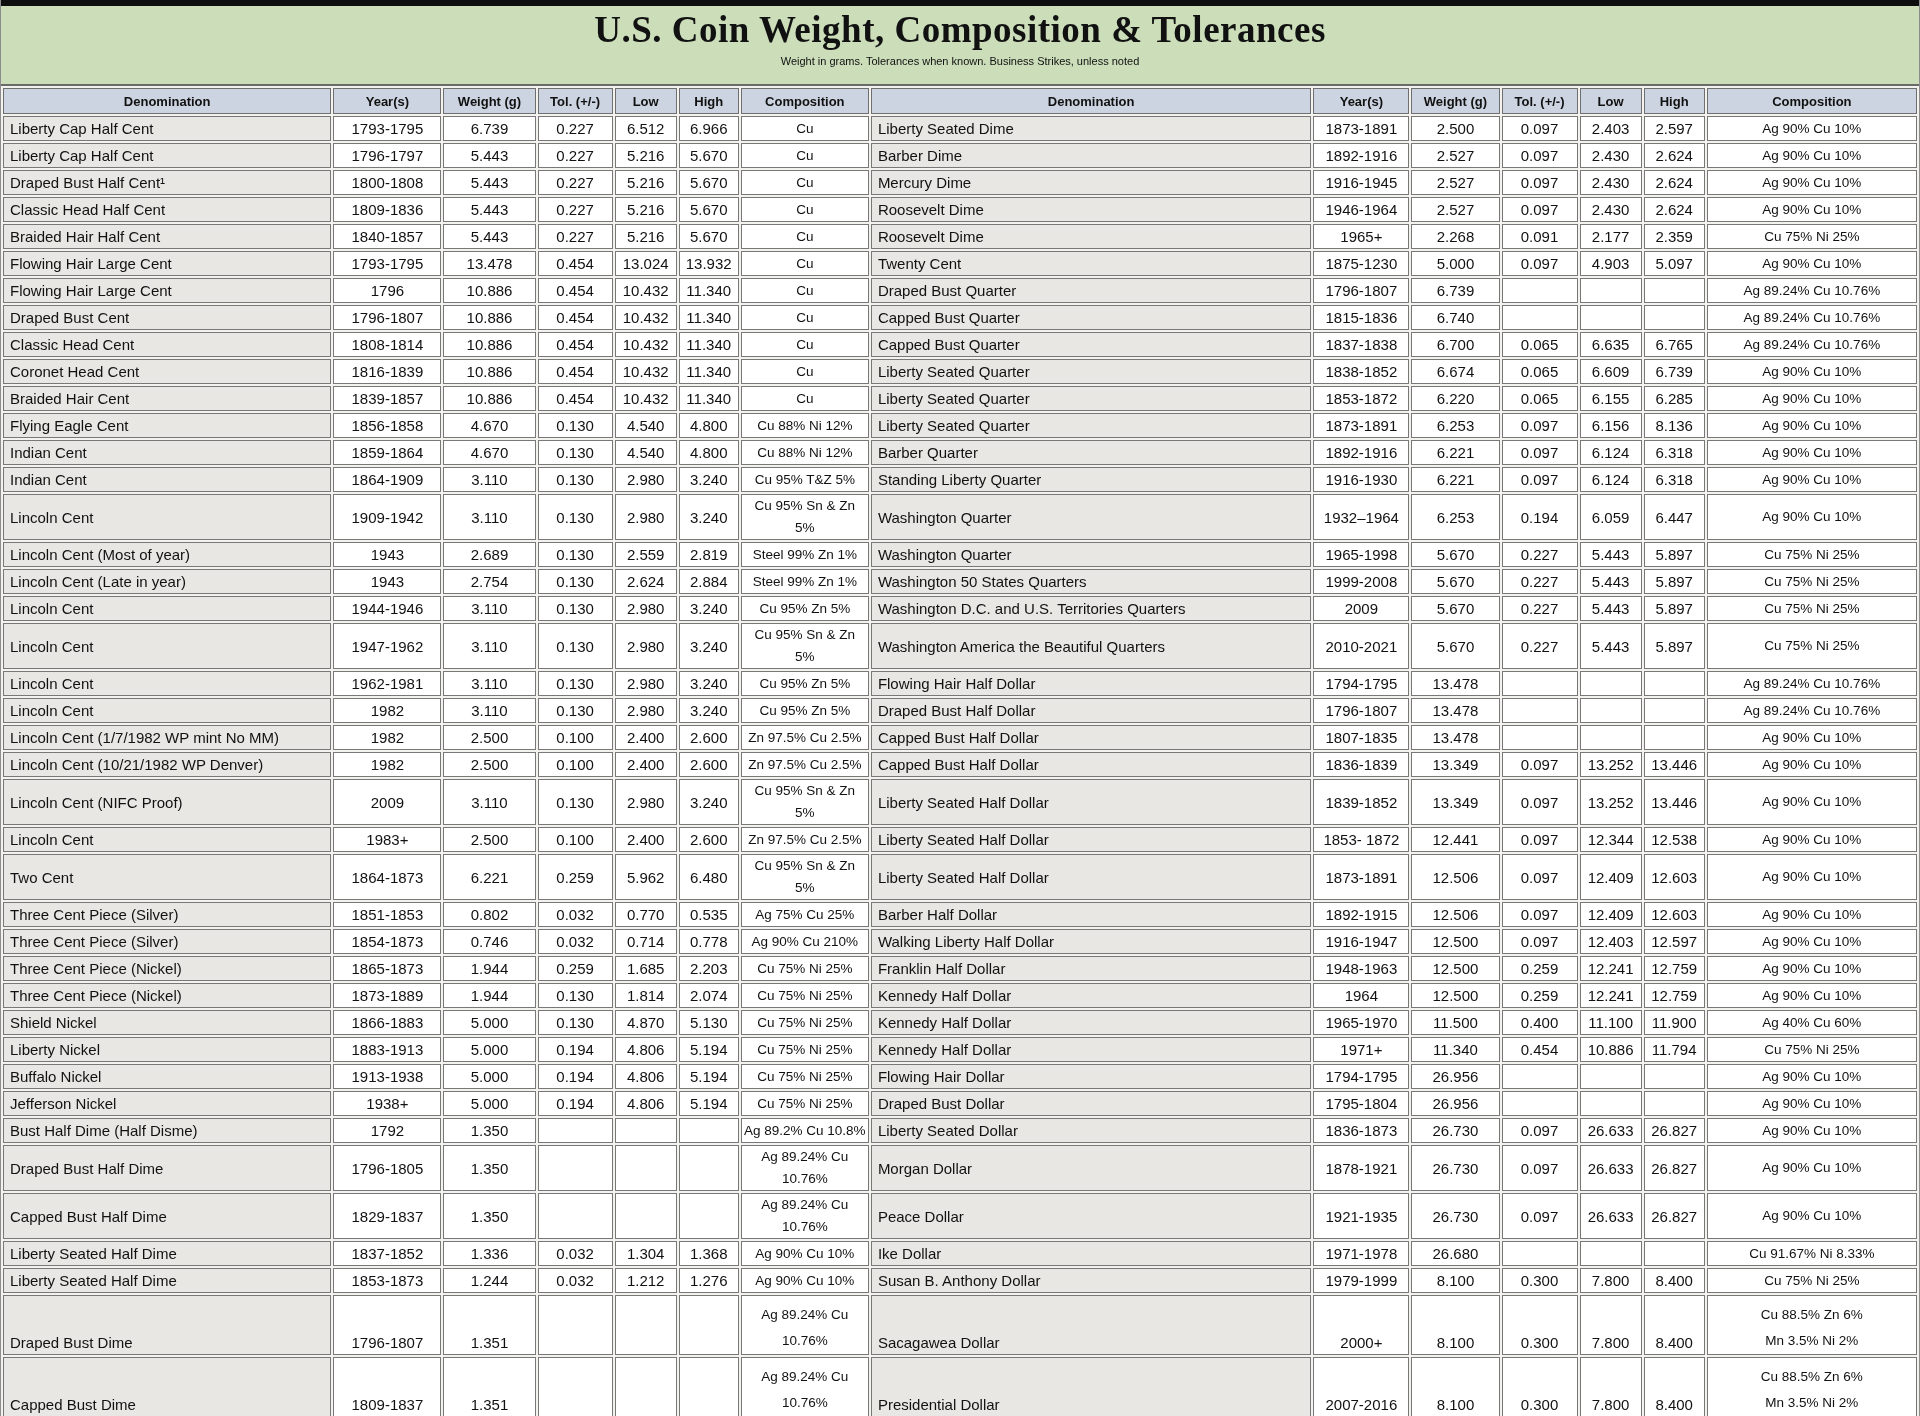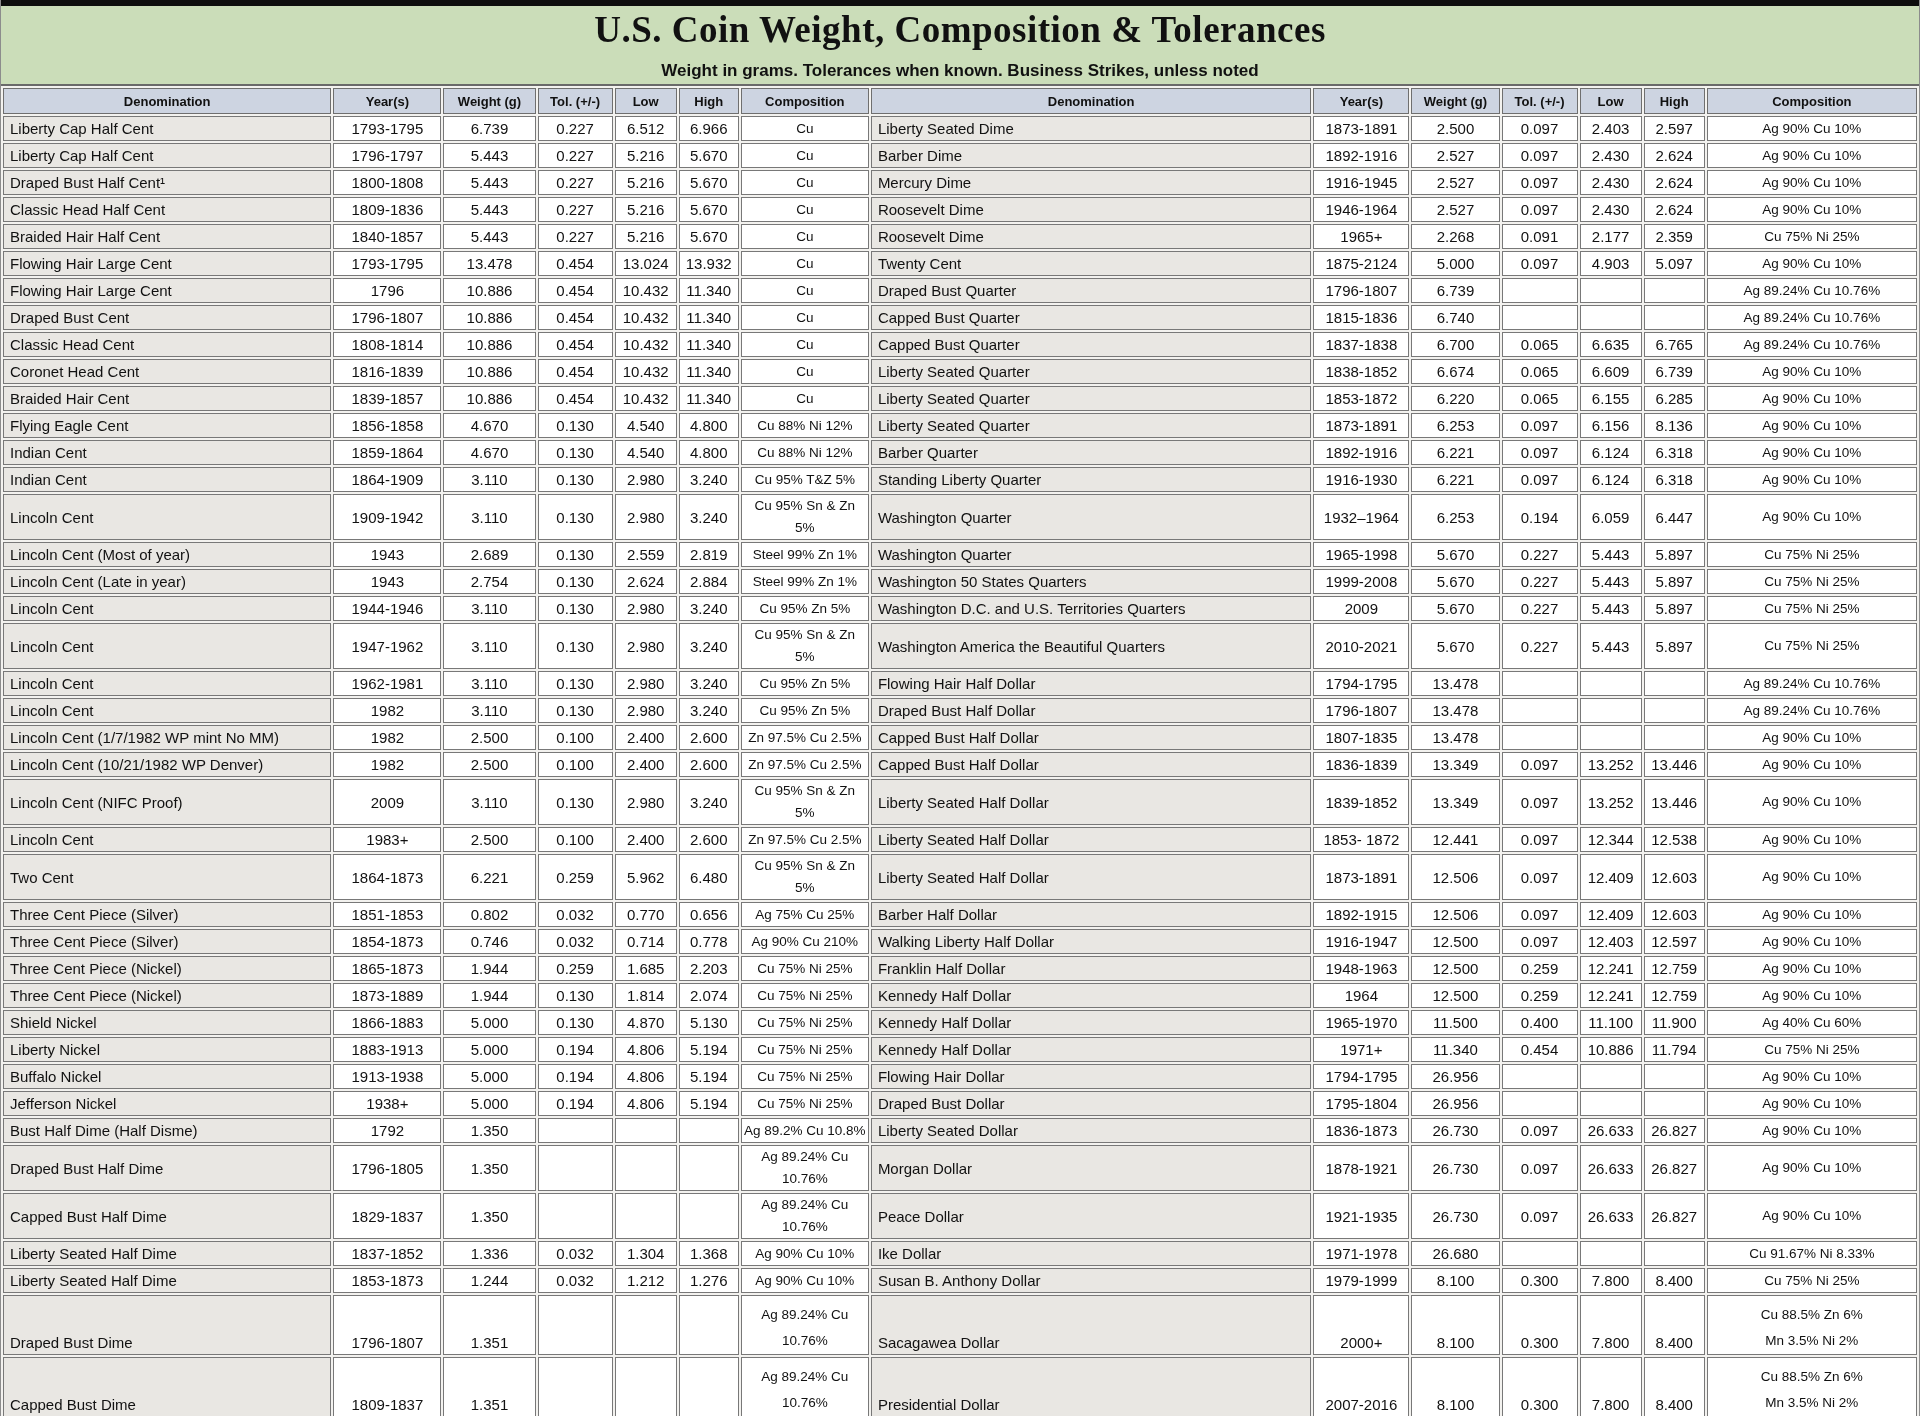--- a/index.html
+++ b/index.html
@@ -16,21 +16,21 @@
   }
   .top-bar { height:6px; background:#0e0e0e; }
   .title-band {
     background:#cbddb9; text-align:center; height:80px; box-sizing:border-box;
     border-bottom:2px solid #6a6a6a; padding-top:2px;
   }
   .title {
     font-family:"Liberation Serif", serif; font-weight:bold;
     font-size:37px; color:#111; letter-spacing:0.5px; line-height:44px; margin:0;
   }
-  .subtitle { font-size:17px; font-weight:bold; color:#111; margin-top:9px; }
+  .subtitle { font-size:11px; font-weight:normal; color:#111; margin-top:3px; }
 
   table.coin {
     border-collapse:separate; border-spacing:2px; table-layout:fixed;
     width:1918px; background:#f3f2ef; margin:0 auto;
   }
   th {
     background:#cdd4e1; border:1px solid #6f6f6f;
     font-size:13px; font-weight:bold; color:#111;
     height:24px; padding:0; overflow:hidden; white-space:nowrap;
   }
@@ -174,21 +174,21 @@
         </tr>
         <tr>
           <td class="denom">Flowing Hair Large Cent</td>
           <td>1793-1795</td>
           <td>13.478</td>
           <td>0.454</td>
           <td>13.024</td>
           <td>13.932</td>
           <td class="comp">Cu</td>
           <td class="denom">Twenty Cent</td>
-          <td>1875-2124</td>
+          <td>1875-1230</td>
           <td>5.000</td>
           <td>0.097</td>
           <td>4.903</td>
           <td>5.097</td>
           <td class="comp">Ag 90% Cu 10%</td>
         </tr>
         <tr>
           <td class="denom">Flowing Hair Large Cent</td>
           <td>1796</td>
           <td>10.886</td>
@@ -507,21 +507,21 @@
           <td>12.409</td>
           <td>12.603</td>
           <td class="comp">Ag 90% Cu 10%</td>
         </tr>
         <tr>
           <td class="denom">Three Cent Piece (Silver)</td>
           <td>1851-1853</td>
           <td>0.802</td>
           <td>0.032</td>
           <td>0.770</td>
-          <td>0.656</td>
+          <td>0.535</td>
           <td class="comp">Ag 75% Cu 25%</td>
           <td class="denom">Barber Half Dollar</td>
           <td>1892-1915</td>
           <td>12.506</td>
           <td>0.097</td>
           <td>12.409</td>
           <td>12.603</td>
           <td class="comp">Ag 90% Cu 10%</td>
         </tr>
         <tr>

